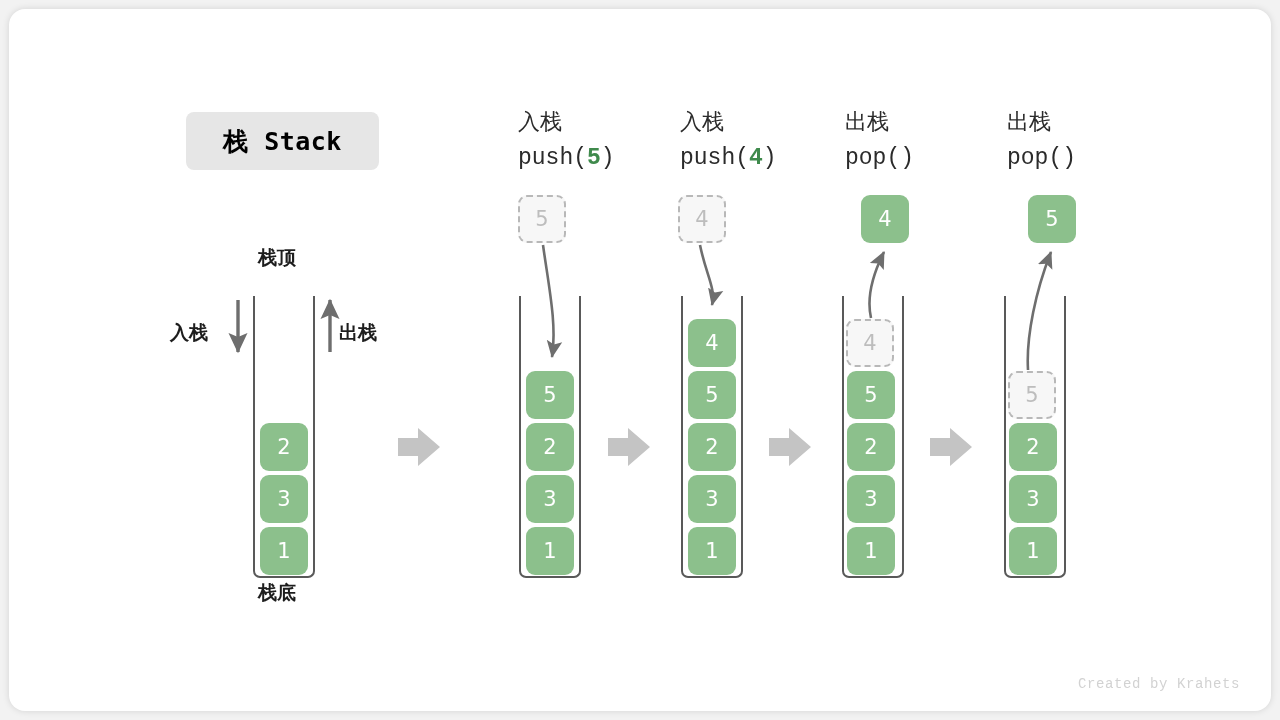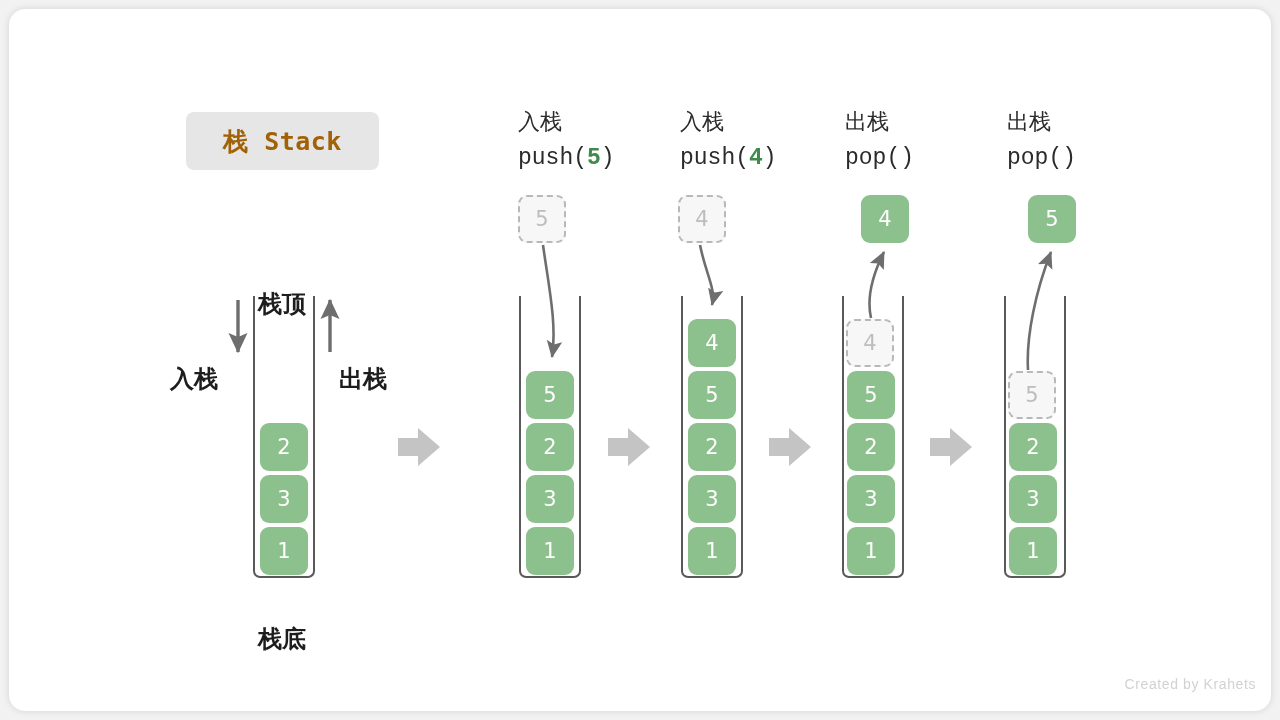--- a/index.html
+++ b/index.html
@@ -47,36 +47,35 @@
     background: #e6e6e6;
     border-radius: 8px;
     display: flex;
     align-items: center;
     justify-content: center;
   }
   #title-pill .txt {
     font-family: "DejaVu Sans Mono", "Liberation Mono", monospace;
     font-size: 25px;
     font-weight: bold;
-    color: #a16207;
+    color: #000000;
     letter-spacing: 0.5px;
     white-space: nowrap;
   }
 
   
   .abs-text {
     position: absolute;
     white-space: nowrap;
   }
   .label-cn {
     font-family: Liberation Sans, sans-serif;
-    font-size: 24px;
+    font-size: 19px;
     font-weight: bold;
     color: #1d1d1d;
-    margin-top: 43px;
   }
   .col-head {
     position: absolute;
     white-space: nowrap;
     font-size: 22px;
     color: #2b2b2b;
     line-height: 36px;
   }
   .col-head .cn {
     font-family: "DejaVu Sans", "Liberation Sans", sans-serif;
@@ -123,23 +122,23 @@
   }
   .node.ghost {
     background: #f7f7f7;
     color: #bdbdbd;
     border: 2px dashed #b8b8b8;
   }
 
   
   #footer {
     position: absolute;
-    right: 24px;
+    right: 40px;
     bottom: 28px;
-    font-family: Liberation Sans, sans-serif;
+    font-family: Liberation Mono, monospace;
     font-size: 14px;
     color: #d2d2d2;
     letter-spacing: 0.6px;
   }
 
   svg.overlay {
     position: absolute;
     left: 0; top: 0;
     width: 1280px;
     height: 720px;

